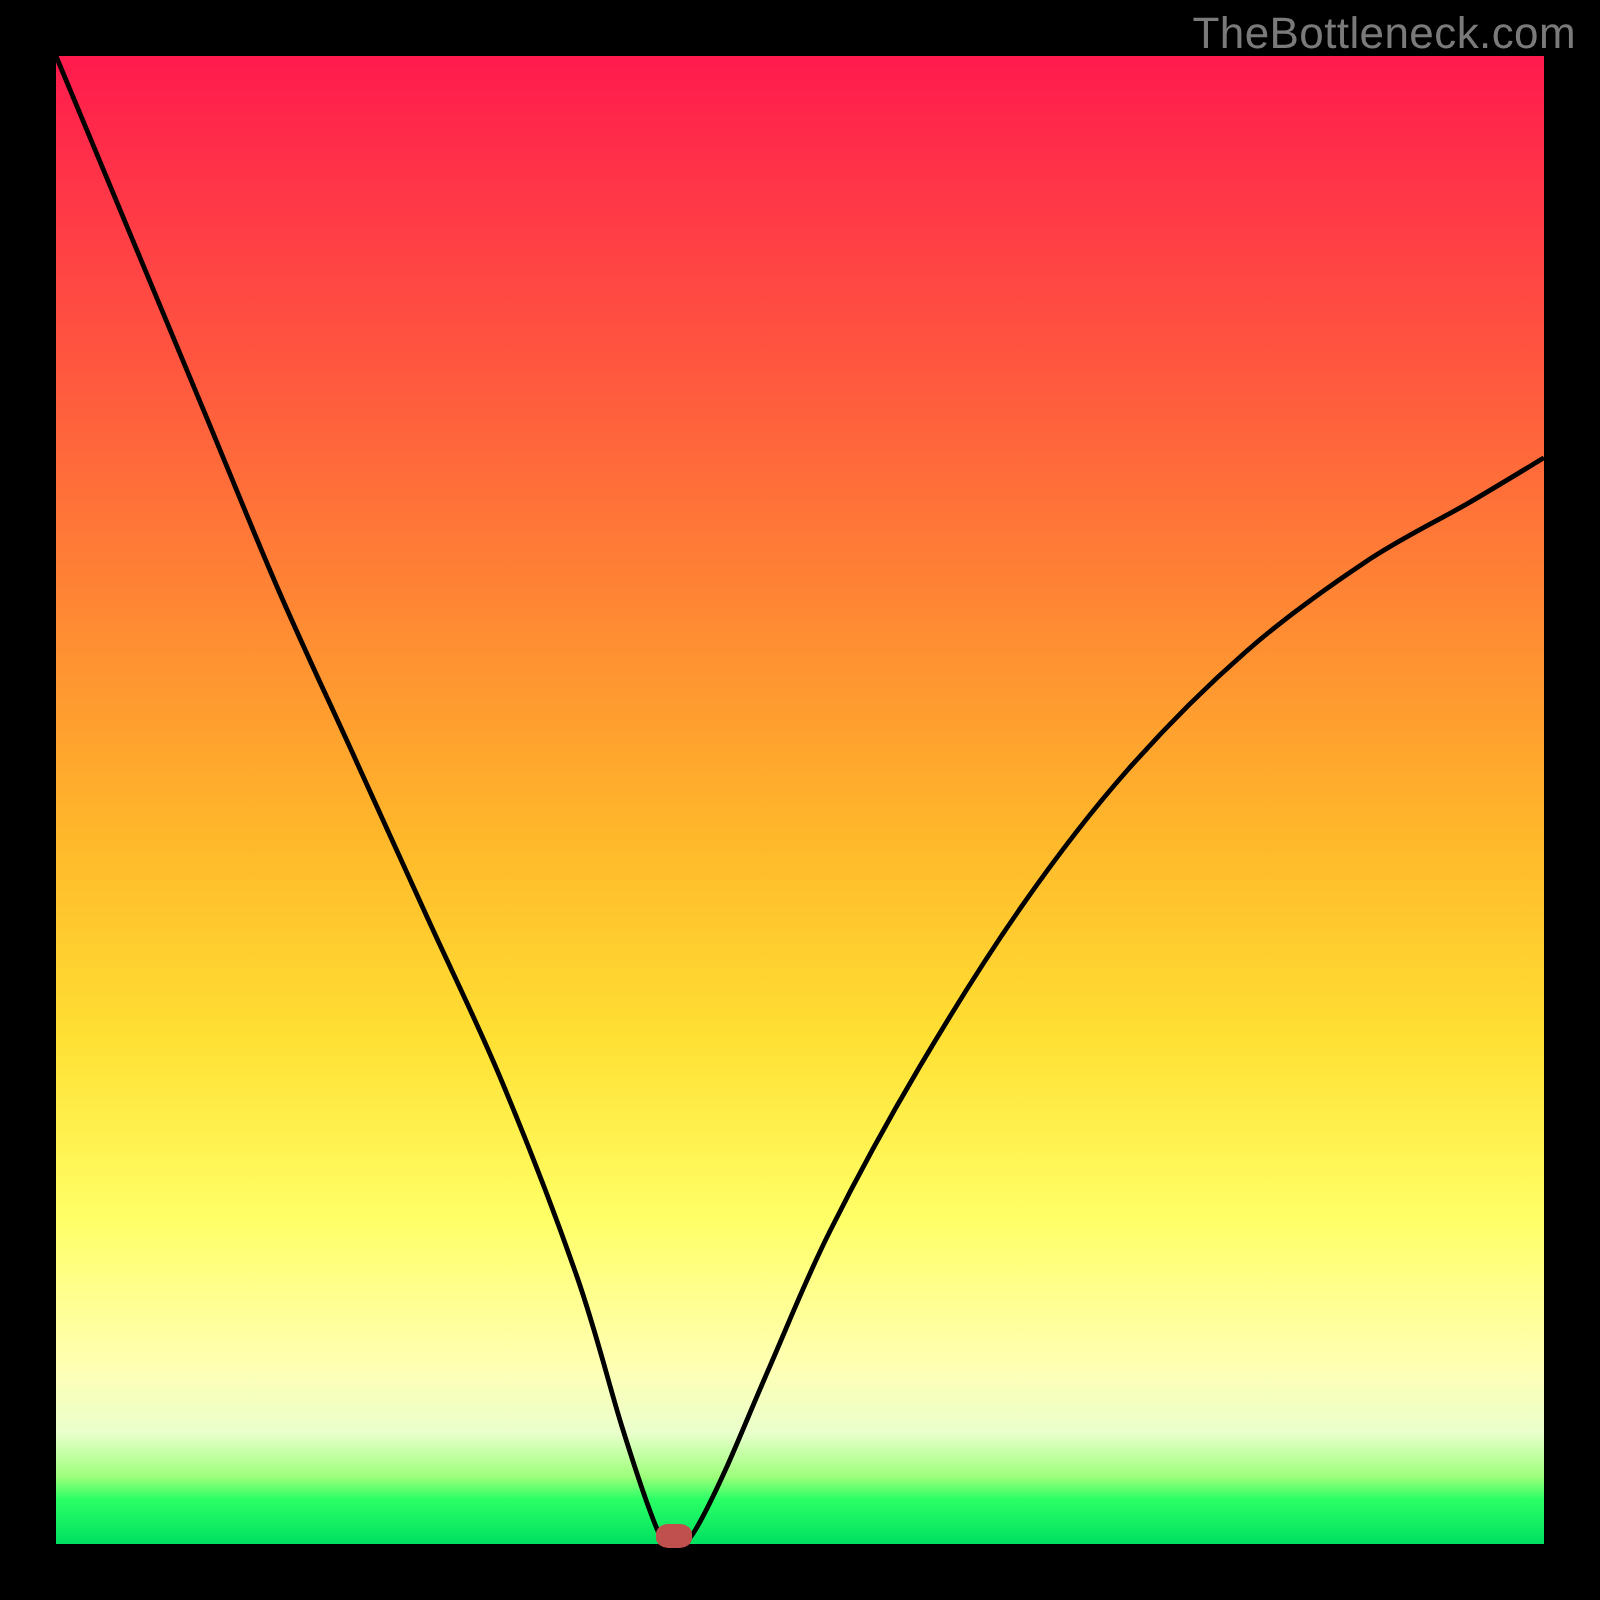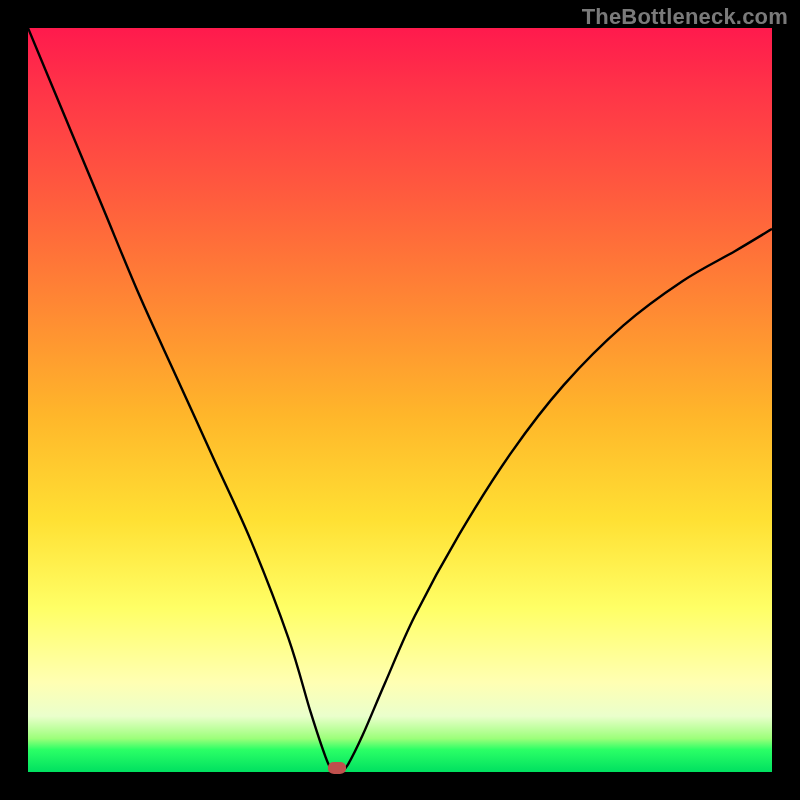--- a/index.html
+++ b/index.html
@@ -54,21 +54,21 @@
     border-radius: 6px / 5px;
     background: #c0504d;
     transform: translate(-50%, -50%);
   }
   .watermark {
     position: absolute;
     top: 4px;
     right: 12px;
     color: #7a7a7a;
     font-size: 22px;
-    font-weight: 700;
+    font-weight: 400;
     letter-spacing: 0.2px;
     user-select: none;
   }
 </style>
 </head>
 <body>
 
 <div class="frame">
   <div class="watermark">TheBottleneck.com</div>
   <div class="plot">

